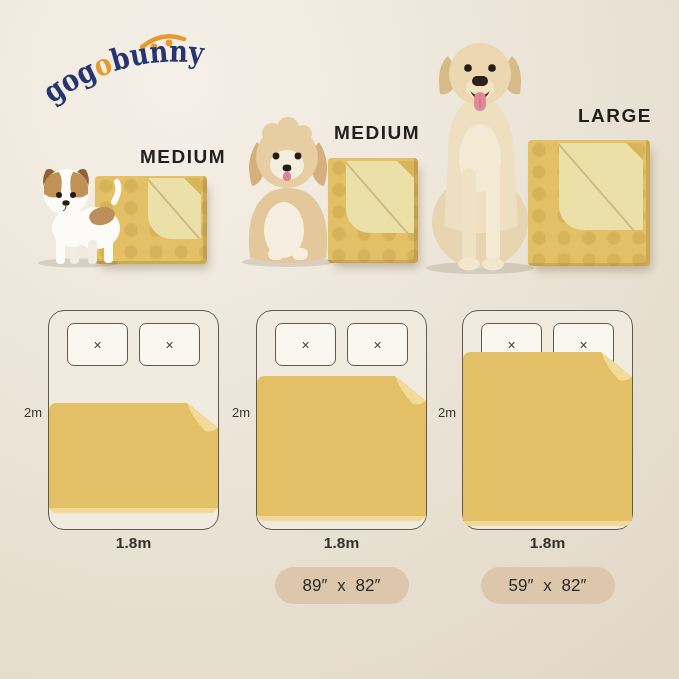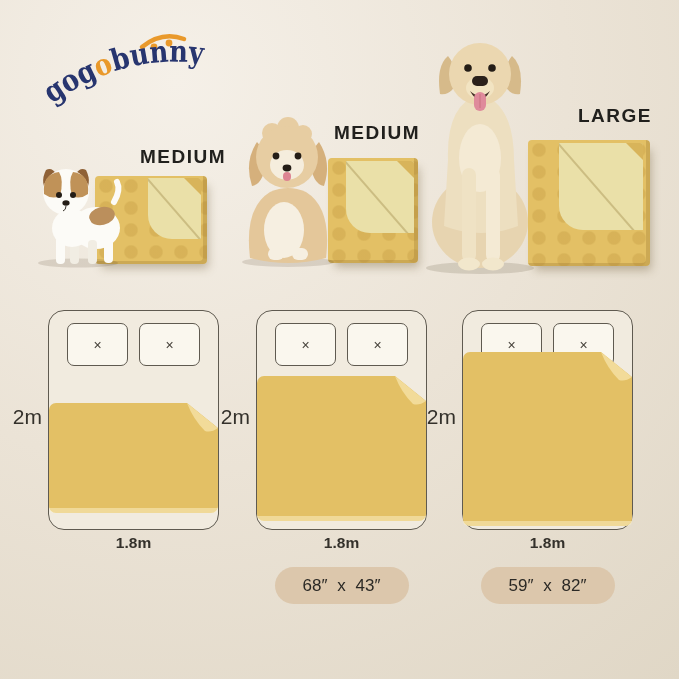--- a/index.html
+++ b/index.html
@@ -62,21 +62,21 @@
   .blanket-d{position:absolute;left:0;right:0;background:var(--blanket,#e3c065);border-radius:7px;
      clip-path:polygon(0 0, calc(100% - 31px) 0, 100% 25px, 100% 100%, 0 100%);}
   .blanket-d::after{content:"";position:absolute;left:0;right:0;bottom:0;height:5px;
      background:rgba(255,248,215,.45);border-radius:0 0 7px 7px;}
   .bed-s .blanket-d{top:92px;height:110px;}
   .bed-m .blanket-d{top:65px;height:145px;}
   .bed-l .blanket-d{top:41px;height:174px;}
   .flap{position:absolute;top:0;right:0;width:32px;height:30px;}
   .flap path{fill:var(--blanket-flap,#f2db99);}
   .dim-h{position:absolute;left:-36px;top:95px;width:30px;text-align:right;
-         font-size:21px;color:var(--dim-text,#34312b);}
+         font-size:13px;color:var(--dim-text,#34312b);}
   .dim-w{margin-top:4px;text-align:center;font-size:15.5px;font-weight:600;color:var(--dim-text,#34312b);}
   .pill{margin:15px auto 0;width:134px;height:37px;border-radius:19px;
         background:var(--pill-bg,#dcc7ac);display:flex;align-items:center;justify-content:center;
         font-size:17px;color:var(--pill-text,#2b2925);word-spacing:5px;}
 </style>
 </head>
 <body>
 
 <div class="stage">
 
@@ -209,21 +209,21 @@
             <span>×</span>
           </div>
       </div>
       <div class="blanket-d">
         <svg class="flap" viewBox="0 0 32 30">
           <path d="M1,0 L32,25 Q25,30 19,28 Q7,16 1,0 Z"></path>
         </svg>
       </div>
     </div>
     <div class="dim-w">1.8m</div>
-    <div class="pill">68″ x 43″</div>
+    <div class="pill">89″ x 82″</div>
   </div>
 
   <div class="bed-wrap" id="bedw-l">
     <div class="dim-h">2m</div>
     <div class="bed bed-l">
       <div class="pillows">
         <div class="pillow">
             <span>×</span>
           </div>
         <div class="pillow">

